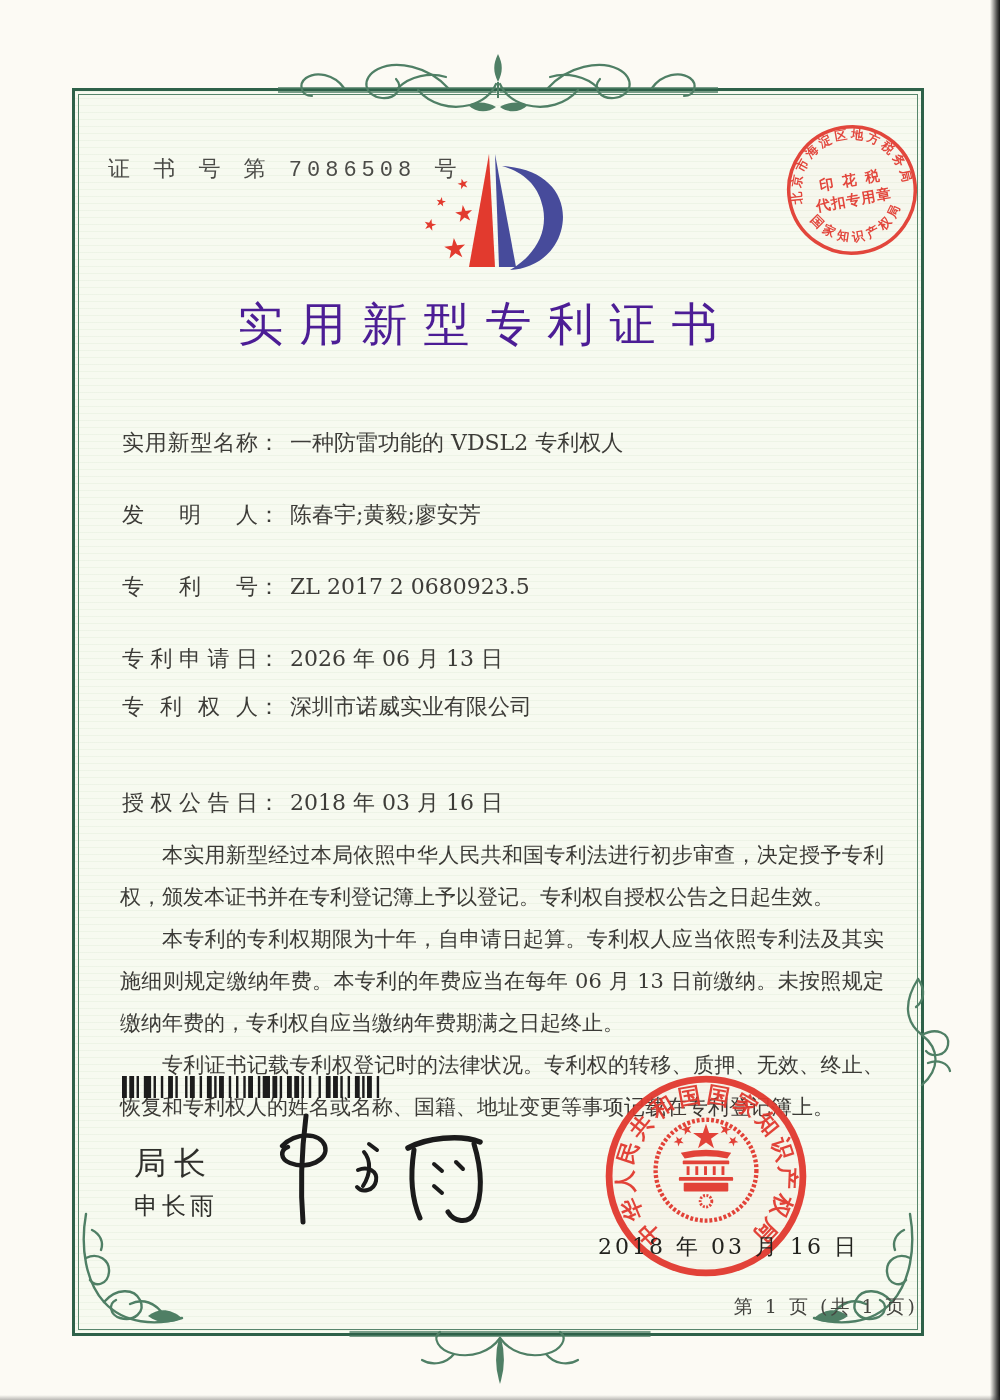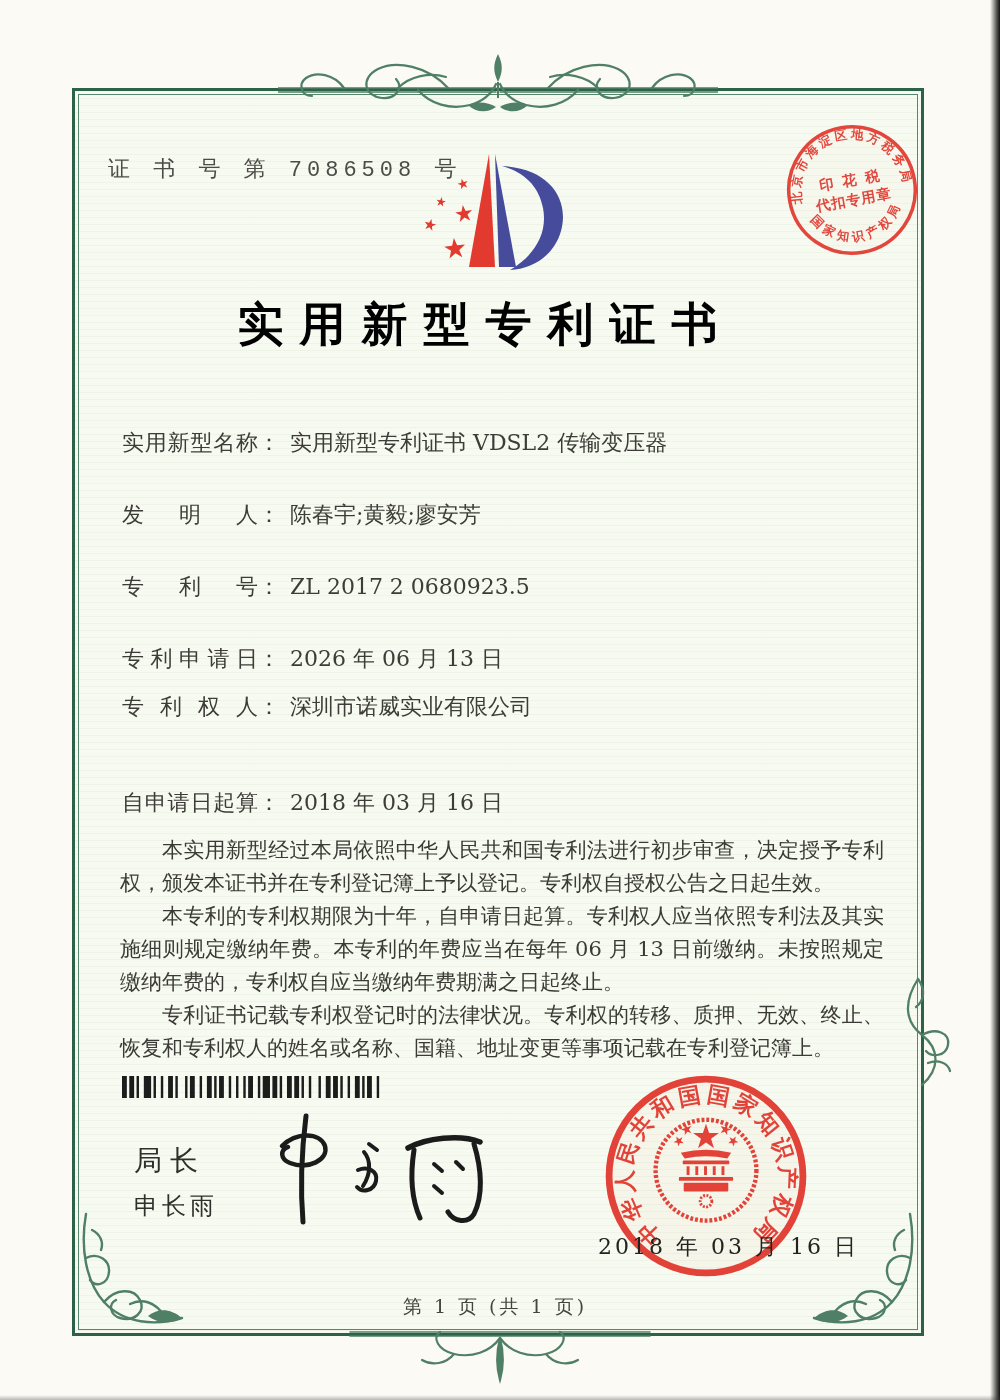--- a/index.html
+++ b/index.html
@@ -14,35 +14,35 @@
   #frame{position:absolute;left:72px;top:88px;width:846px;height:1242px;
     border:3px solid #2e6149;background:#f7faf0;}
   #frame-inner{position:absolute;left:3px;top:3px;right:3px;bottom:3px;border:1px solid #57866c;}
   #texture{position:absolute;left:0;top:0;right:0;bottom:0;opacity:.55;
     background:repeating-linear-gradient(180deg,rgba(140,180,130,.16) 0 1px,rgba(255,255,255,0) 1px 7px);}
   .orn{position:absolute;pointer-events:none;}
   .orn path, .orn circle{vector-effect:non-scaling-stroke;}
   
   #cert-no{position:absolute;left:108px;top:154px;font-size:22px;letter-spacing:5px;color:#4b4b47;font-family:Liberation Mono, monospace;}
   #title{position:absolute;left:0;top:294px;width:955px;text-align:center;font-size:46px;
-    font-weight:bold;letter-spacing:16px;padding-left:16px;box-sizing:border-box;color:#000000;}
+    font-weight:normal;letter-spacing:16px;padding-left:16px;box-sizing:border-box;color:#4c1d95;}
   .frow{position:absolute;left:122px;font-size:22px;color:#3d3c38;white-space:nowrap;}
   .flabel{display:inline-block;width:136px;text-align:justify;text-align-last:justify;vertical-align:bottom;}
   .fcolon{display:inline-block;margin-right:10px;}
-  #paragraphs{position:absolute;left:120px;top:834px;width:764px;font-size:21px;line-height:33px;
+  #paragraphs{position:absolute;left:120px;top:834px;width:764px;font-size:21px;line-height:42px;
     color:#3b3a36;text-align:justify;}
   #paragraphs p{margin:0;text-indent:2em;}
   #barcode{position:absolute;left:122px;top:1076px;width:262px;height:22px;}
-  #commissioner-title{position:absolute;left:134px;top:1142px;font-size:28px;letter-spacing:8px;color:#2f2f2b;font-family:Liberation Mono, monospace;}
+  #commissioner-title{position:absolute;left:134px;top:1142px;font-size:32px;letter-spacing:8px;color:#2f2f2b;font-family:Liberation Mono, monospace;}
   #commissioner-name{position:absolute;left:134px;top:1190px;font-size:24px;letter-spacing:4px;color:#2f2f2b;font-family:Liberation Mono, monospace;}
   #signature{position:absolute;left:268px;top:1100px;}
   #tax-stamp{position:absolute;left:768px;top:106px;transform:rotate(-10deg);opacity:.93;}
   #official-seal{position:absolute;left:580px;top:1050px;opacity:.95;}
   #seal-date{position:absolute;left:598px;top:1232px;font-size:22px;letter-spacing:3px;color:#22221e;z-index:5;}
-  #footer{position:absolute;left:72px;top:1294px;width:846px;text-align:center;font-size:19px;
+  #footer{position:absolute;left:72px;top:1294px;width:846px;text-align:right;font-size:19px;
     letter-spacing:3px;color:#454540;}
 </style>
 </head>
 <body>
 
 <div id="page">
 
   <svg width="0" height="0" style="position:absolute" aria-hidden="true">
     <defs>
       <path id="star" d="M0,-10 L2.29,-3.15 L9.51,-3.09 L3.71,1.21 L5.88,8.09 L0,3.9 L-5.88,8.09 L-3.71,1.21 L-9.51,-3.09 L-2.29,-3.15 Z"></path>
@@ -133,36 +133,36 @@
     <text font-size="12.5" fill="#e1392f" letter-spacing="4" font-weight="bold">
       <textPath href="#taxBottom" startOffset="50%" text-anchor="middle">国家知识产权局</textPath>
     </text>
     <text x="85" y="80" text-anchor="middle" font-size="14.5" fill="#e1392f" font-weight="bold" letter-spacing="2">印 花 税</text>
     <text x="85" y="100" text-anchor="middle" font-size="14.5" fill="#e1392f" font-weight="bold" letter-spacing="1">代扣专用章</text>
   </svg>
 
   <div id="title">实用新型专利证书</div>
 
   <div class="frow" style="top:428px">
-    <span class="flabel">实用新型名称</span><span class="fcolon">：</span><span>实用新型专利证书 VDSL2 传输变压器</span>
+    <span class="flabel">实用新型名称</span><span class="fcolon">：</span><span>一种防雷功能的 VDSL2 专利权人</span>
   </div>
   <div class="frow" style="top:500px">
     <span class="flabel">发明人</span><span class="fcolon">：</span><span>陈春宇;黄毅;廖安芳</span>
   </div>
   <div class="frow" style="top:572px">
     <span class="flabel">专利号</span><span class="fcolon">：</span><span>ZL 2017 2 0680923.5</span>
   </div>
   <div class="frow" style="top:644px">
     <span class="flabel">专利申请日</span><span class="fcolon">：</span><span>2026 年 06 月 13 日</span>
   </div>
   <div class="frow" style="top:692px">
     <span class="flabel">专利权人</span><span class="fcolon">：</span><span>深圳市诺威实业有限公司</span>
   </div>
   <div class="frow" style="top:788px">
-    <span class="flabel">自申请日起算</span><span class="fcolon">：</span><span>2018 年 03 月 16 日</span>
+    <span class="flabel">授权公告日</span><span class="fcolon">：</span><span>2018 年 03 月 16 日</span>
   </div>
 
   <div id="paragraphs">
     <p>本实用新型经过本局依照中华人民共和国专利法进行初步审查，决定授予专利权，颁发本证书并在专利登记簿上予以登记。专利权自授权公告之日起生效。</p>
     <p>本专利的专利权期限为十年，自申请日起算。专利权人应当依照专利法及其实施细则规定缴纳年费。本专利的年费应当在每年 06 月 13 日前缴纳。未按照规定缴纳年费的，专利权自应当缴纳年费期满之日起终止。</p>
     <p>专利证书记载专利权登记时的法律状况。专利权的转移、质押、无效、终止、恢复和专利权人的姓名或名称、国籍、地址变更等事项记载在专利登记簿上。</p>
   </div>
 
   <div id="barcode">
     <svg id="barcode-svg" width="262" height="22" preserveAspectRatio="none" viewBox="0 0 108 22">

